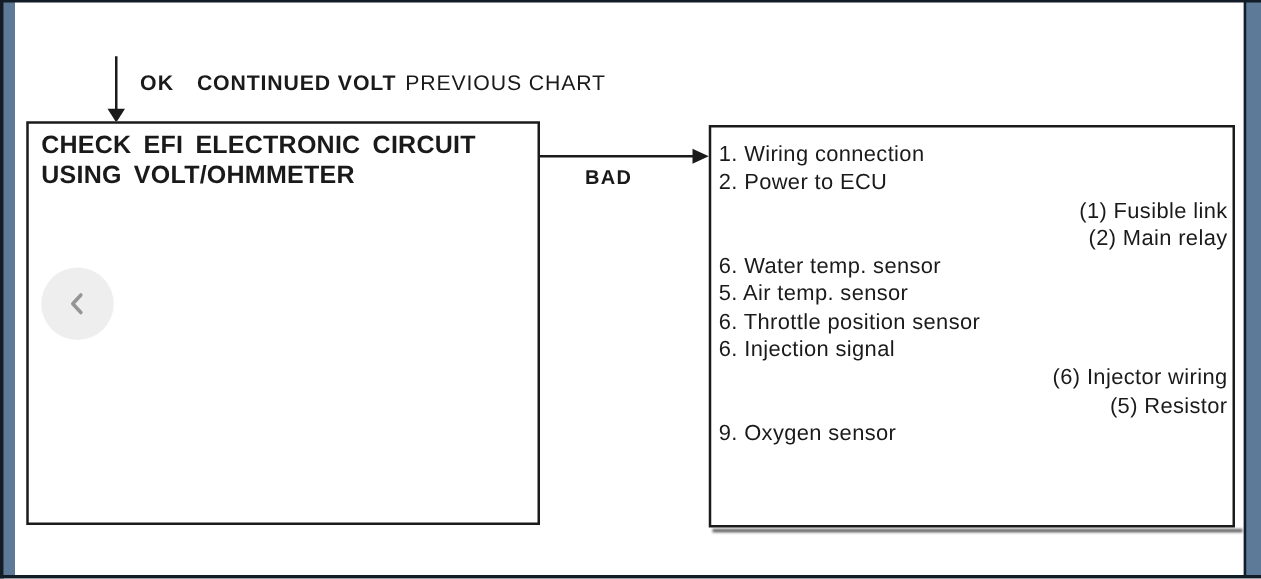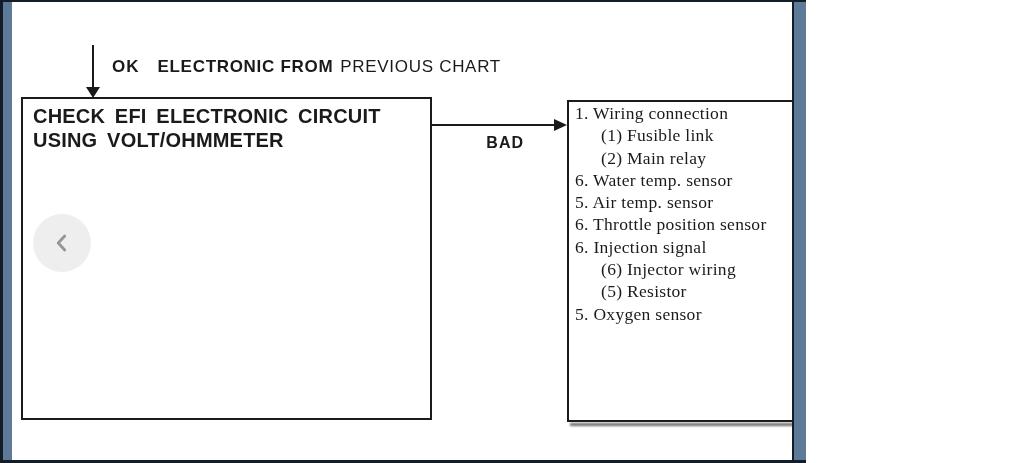--- a/index.html
+++ b/index.html
@@ -1,21 +1,21 @@
 <!DOCTYPE html>
 <html><head>
 <meta charset="utf-8">
 <style>
   * { margin: 0; padding: 0; box-sizing: border-box; }
   html, body { background: #ffffff; }
   body { font-family: "Liberation Sans", sans-serif; }
 
   .page {
     position: relative;
-    width: 806px;
+    width: 1009px;
     height: 463px;
     background: #ffffff;
     overflow: hidden;
     color: #1a1a1a;
   }
 
   
   .frame-top    { position: absolute; top: 0; left: 0; right: 0; height: 2px; background: #131d28; z-index: 6; }
   .frame-bottom { position: absolute; bottom: 0; left: 0; right: 0; height: 3px; background: #131d28; z-index: 6; }
   .frame-left-dark { position: absolute; left: 0; top: 0; bottom: 0; width: 3px; background: #131d28; z-index: 6; }
@@ -61,37 +61,36 @@
   }
 
   
   .h-arrow-line { position: absolute; left: 432px; top: 124px; width: 124px; height: 2px; background: #1a1a1a; }
   .h-arrow-head {
     position: absolute; left: 554px; top: 119px; width: 0; height: 0;
     border-top: 6px solid transparent; border-bottom: 6px solid transparent;
     border-left: 13px solid #1a1a1a;
   }
   .bad-label {
-    position: absolute; left: 468px; top: 134px; width: 56px; text-align: right;
+    position: absolute; left: 468px; top: 134px; width: 56px; text-align: left;
     font-size: 16px; font-weight: 700; letter-spacing: 1px;
   }
 
   
   .result-box {
     position: absolute; left: 567px; top: 100px; width: 421px; height: 322px;
     border: 2px solid #1b1b1b; background: #ffffff;
   }
   .result-list {
-    padding: 0 4px 0 6px;
+    padding: 10px 4px 0 6px;
     font-size: 17.5px; line-height: 22.3px; letter-spacing: 0.3px;
     font-weight: 400;
-    font-family: Liberation Serif, serif;
   }
   .list-line { white-space: nowrap; }
-  .list-line.indent { padding-left: 26px; }
+  .list-line.indent { padding-left: 26px; text-align: right; }
 
   
   .smudge {
     position: absolute; left: 570px; top: 423px; width: 424px; height: 3px;
     background: #3c3c3c; filter: blur(0.8px); opacity: 0.75;
   }
 </style>
 </head>
 <body>
 
@@ -101,21 +100,21 @@
   <div class="frame-bottom"></div>
   <div class="frame-left-dark"></div>
   <div class="frame-left-blue"></div>
   <div class="frame-right-blue"></div>
 
   <div class="v-arrow-line"></div>
   <div class="v-arrow-head"></div>
 
   <div class="top-label">
     <span class="ok">OK</span>
-    <span class="continued">ELECTRONIC FROM</span>
+    <span class="continued">CONTINUED VOLT</span>
     <span class="previous">PREVIOUS CHART</span>
   </div>
 
   <div class="check-box">
     <div class="title">
       <div>CHECK EFI ELECTRONIC CIRCUIT</div>
       <div>USING VOLT/OHMMETER</div>
     </div>
   </div>
 
@@ -125,27 +124,28 @@
     </svg>
   </button>
 
   <div class="h-arrow-line"></div>
   <div class="h-arrow-head"></div>
   <div class="bad-label">BAD</div>
 
   <div class="result-box">
     <div class="result-list">
         <div class="list-line">1. Wiring connection</div>
+        <div class="list-line">2. Power to ECU</div>
         <div class="list-line indent">(1) Fusible link</div>
         <div class="list-line indent">(2) Main relay</div>
         <div class="list-line">6. Water temp. sensor</div>
         <div class="list-line">5. Air temp. sensor</div>
         <div class="list-line">6. Throttle position sensor</div>
         <div class="list-line">6. Injection signal</div>
         <div class="list-line indent">(6) Injector wiring</div>
         <div class="list-line indent">(5) Resistor</div>
-        <div class="list-line">5. Oxygen sensor</div>
+        <div class="list-line">9. Oxygen sensor</div>
       </div>
   </div>
 
   <div class="smudge"></div>
 
 </div>
 
 </body></html>

